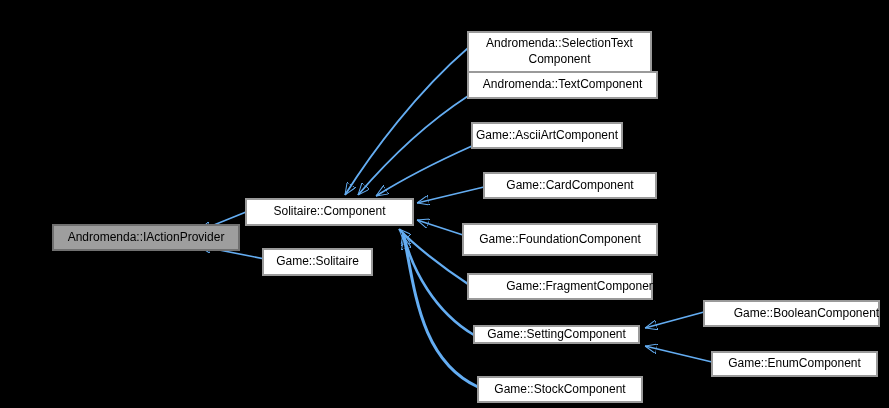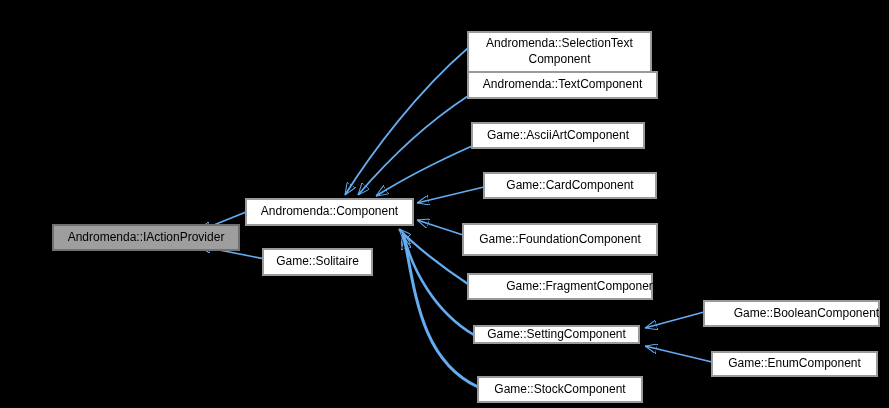--- a/index.html
+++ b/index.html
@@ -71,30 +71,30 @@
     <path class="w16" d="M463,235 L417,220" marker-end="url(#arrow)"></path>
     <path class="w22" d="M468,284 C442,267 414,245 399,229" marker-end="url(#arrow)"></path>
     <path class="w26" d="M474,335 C435,312 412,270 403,233" marker-end="url(#arrow)"></path>
     <path class="w30" d="M478,387 C420,360 415,290 404,237" marker-end="url(#arrow)"></path>
     <path class="w16" d="M704,312 L645,328" marker-end="url(#arrow)"></path>
     <path class="w16" d="M712,362 L645,346" marker-end="url(#arrow)"></path>
   </svg>
 
   <div class="node highlight" style="left:8px; top:224px; width:188px; height:27px;margin-left:44px;">Andromenda::IActionProvider</div>
 
-  <div class="node" style="left:245px; top:198px; width:169px; height:28px;">Andromenda::Component</div>
+  <div class="node" style="left:245px; top:198px; width:169px; height:28px;">Solitaire::Component</div>
 
   <div class="node" style="left:262px; top:248px; width:111px; height:28px;">Game::Solitaire</div>
 
   <div class="node" style="left:467px; top:4px; width:185px; height:42px;margin-top:27px;">Andromenda::SelectionText
 Component</div>
 
   <div class="node" style="left:467px; top:71px; width:191px; height:28px;">Andromenda::TextComponent</div>
 
-  <div class="node" style="left:471px; top:122px; width:174px; height:27px;">Game::AsciiArtComponent</div>
+  <div class="node" style="left:471px; top:122px; width:152px; height:27px;">Game::AsciiArtComponent</div>
 
   <div class="node" style="left:483px; top:172px; width:174px; height:27px;">Game::CardComponent</div>
 
   <div class="node" style="left:462px; top:223px; width:196px; height:33px;">Game::FoundationComponent</div>
 
   <div class="node" style="left:467px; top:273px; width:186px; height:27px;padding-left:48px;">Game::FragmentComponent</div>
 
   <div class="node" style="left:473px; top:325px; width:167px; height:19px;">Game::SettingComponent</div>
 
   <div class="node" style="left:477px; top:376px; width:166px; height:27px;">Game::StockComponent</div>

